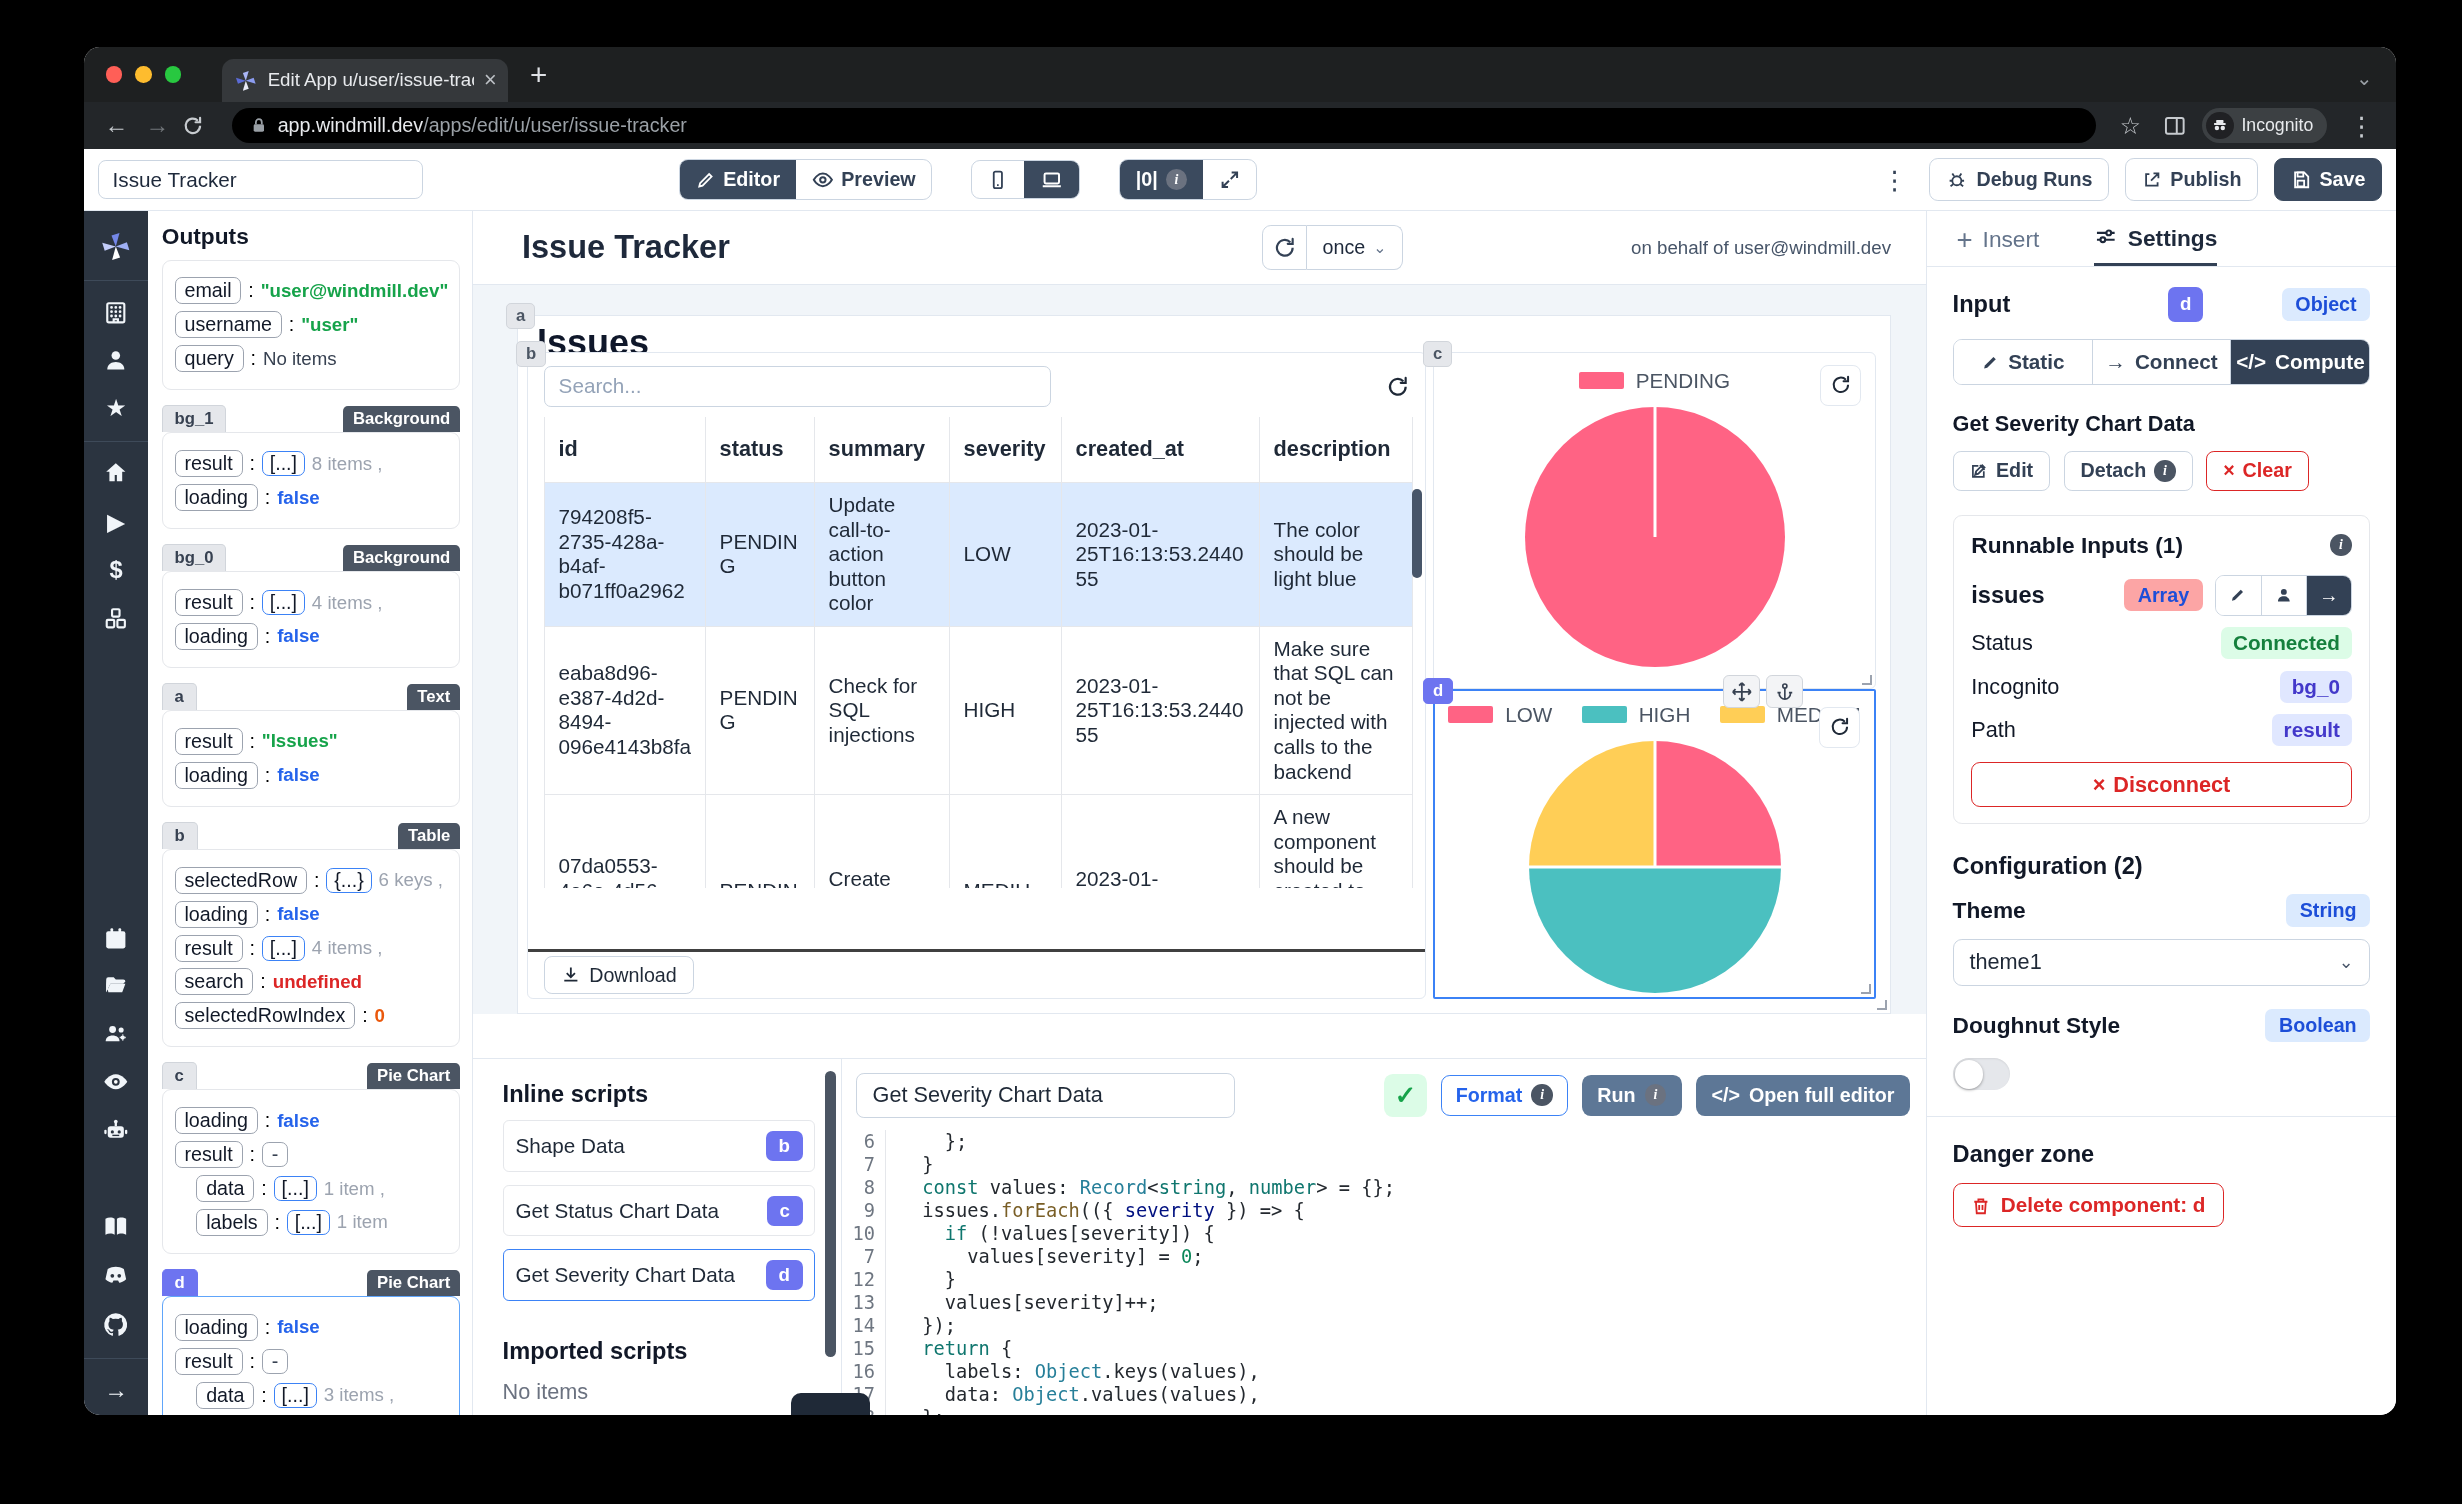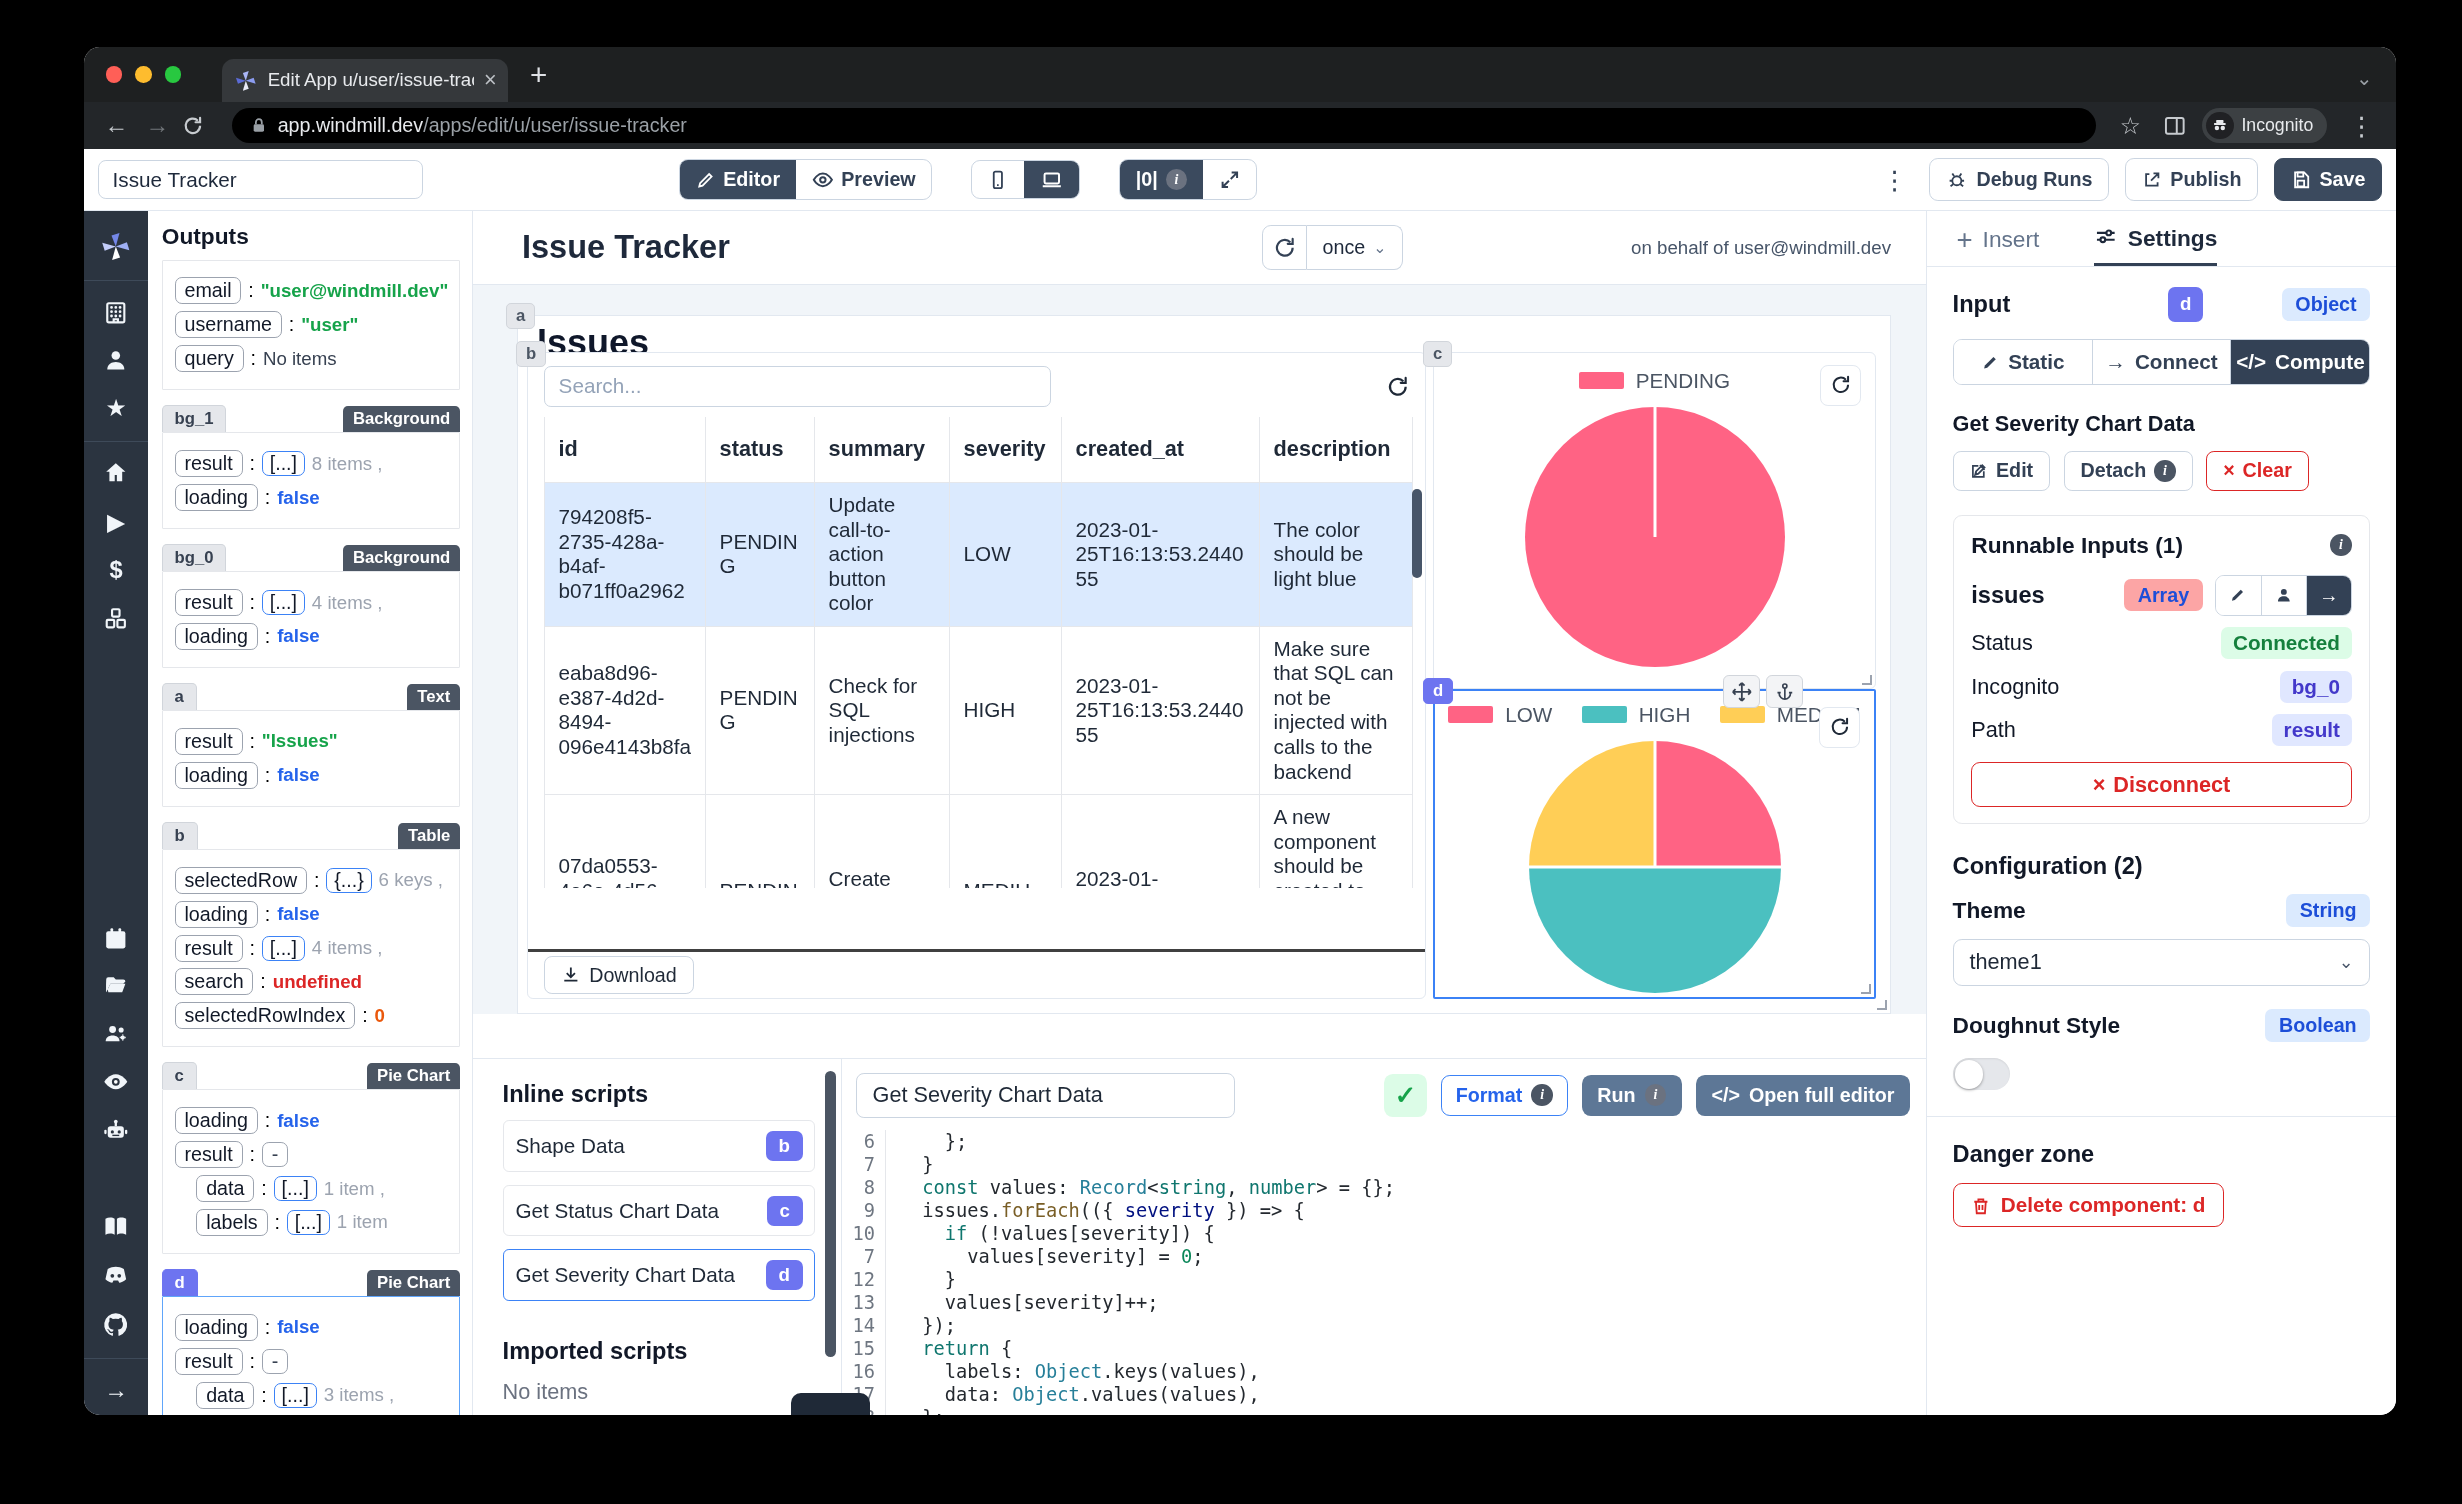--- a/index.html
+++ b/index.html
@@ -45,21 +45,21 @@
   .mainrow { flex:1; display:flex; min-height:0; }
 
   
   .rail { width:64px; background:#2b3440; display:flex; flex-direction:column; align-items:center; padding-top:9.9px; flex:0 0 auto; }
   .rail .ric { width:29.6px; height:29.6px; margin:10.8px 0; color:#f1f5f9; display:flex; align-items:center; justify-content:center; font-size:23.6px; }
   .rail hr { width:100%; border:none; border-top:1px solid #3e4a59; margin:7.9px 0; }
 
   
   .outputs { width:325px; border-right:1px solid #e2e8f0; background:#fff; padding:11.8px 11.8px 0 13.8px; overflow:hidden; flex:0 0 auto; }
   .outputs h2 { font-size:22.7px; font-weight:800; color:#111827; margin-bottom:9.9px; }
-  .obox { border:1px solid #e5e7eb; border-radius:1px; padding:9.9px 9.9px 9.9px 11.8px; margin-bottom:15.8px; background:#fff; }
+  .obox { border:1px solid #e5e7eb; border-radius:9px; padding:9.9px 9.9px 9.9px 11.8px; margin-bottom:15.8px; background:#fff; }
   .obox.sel { border-color:#60a5fa; }
   .osec-hdr { display:flex; justify-content:space-between; align-items:flex-end; height:26.6px; }
   .cbadge { background:#e5e7eb; border:1px solid #d1d5db; border-bottom:none; color:#374151; font-size:16.7px; font-weight:700; padding:3px 11.8px; border-radius:4.9px 4.9px 0 0; }
   .cbadge.indigo { background:#6d74f0; border-color:#6d74f0; color:#fff; }
   .tbadge { background:#4b5563; color:#fff; font-size:16.7px; font-weight:700; padding:3px 9.9px; border-radius:4.9px 4.9px 0 0; }
   .orow { display:flex; align-items:center; gap:6.9px; margin:6.9px 0; font-size:19.7px; white-space:nowrap; }
   .orow.ind { margin-left:21.7px; }
   .opill { border:1px solid #9ca3af; border-radius:6.9px; padding:1px 8.9px; color:#111827; background:#fff; }
   .ochip { border:1.5px solid #3b82f6; border-radius:6.9px; padding:0 6.9px; color:#111827; }
   .odash { border:1px solid #9ca3af; border-radius:6.9px; padding:0 8.9px; color:#374151; }

